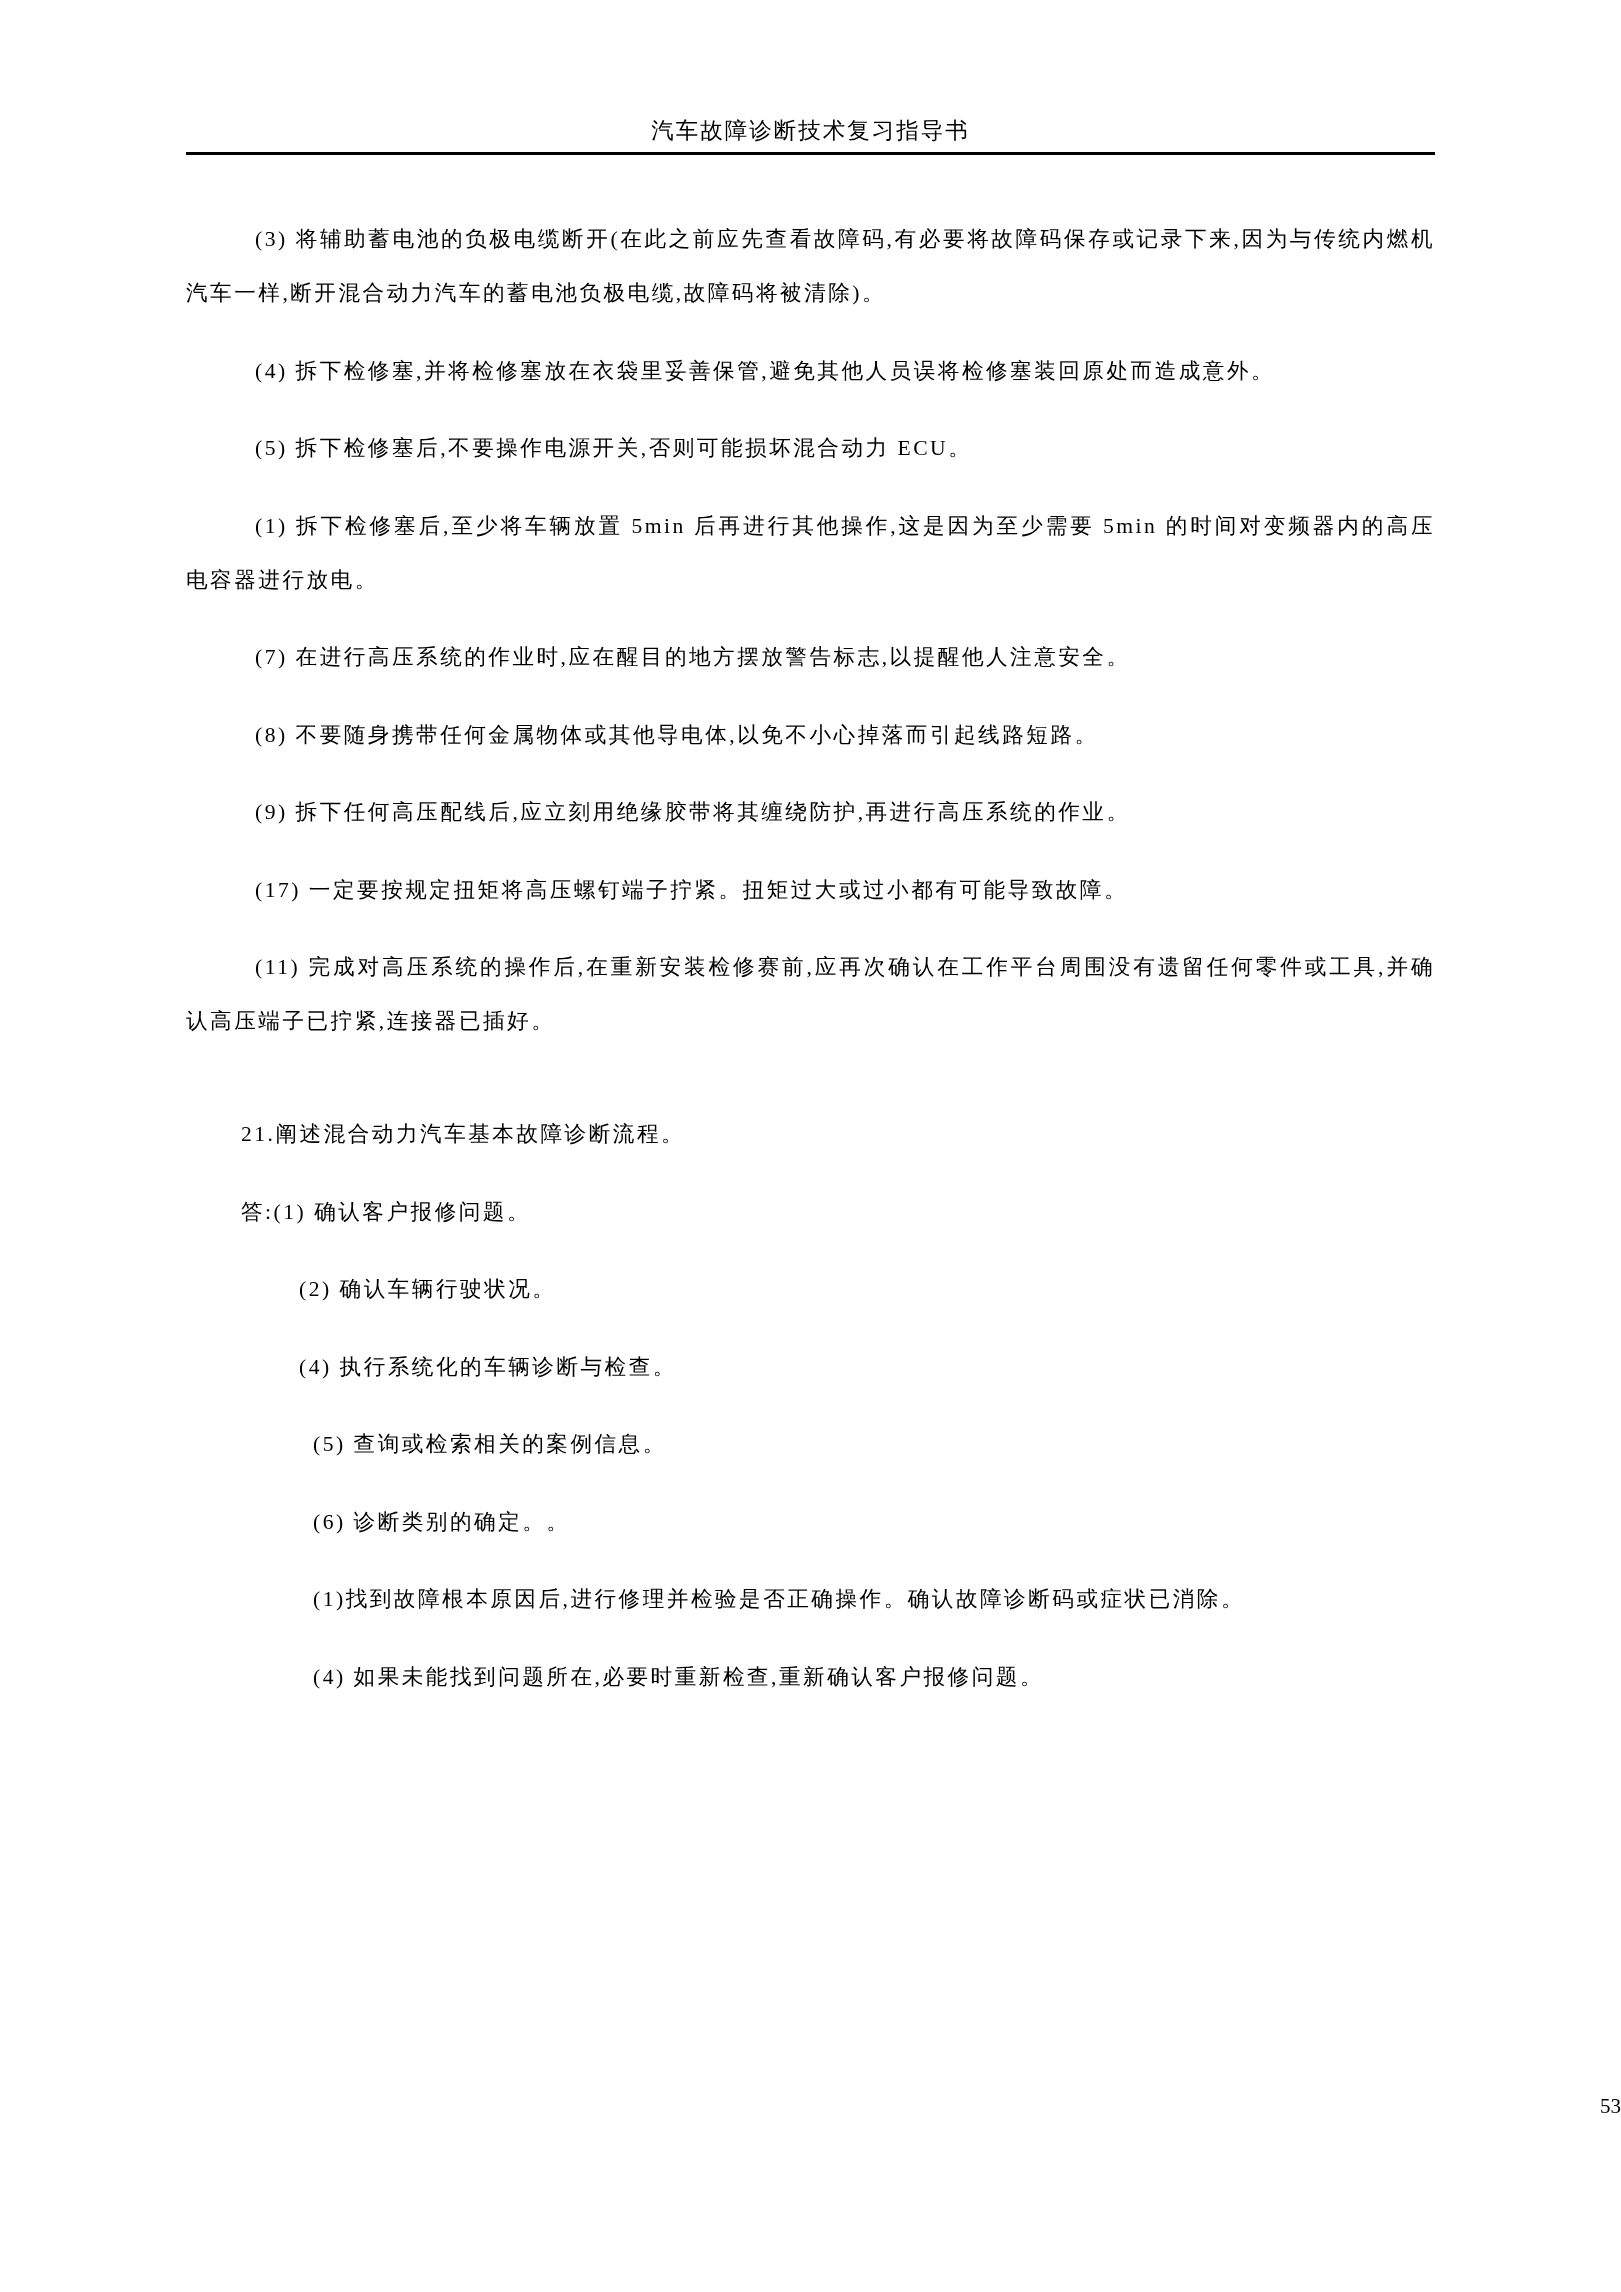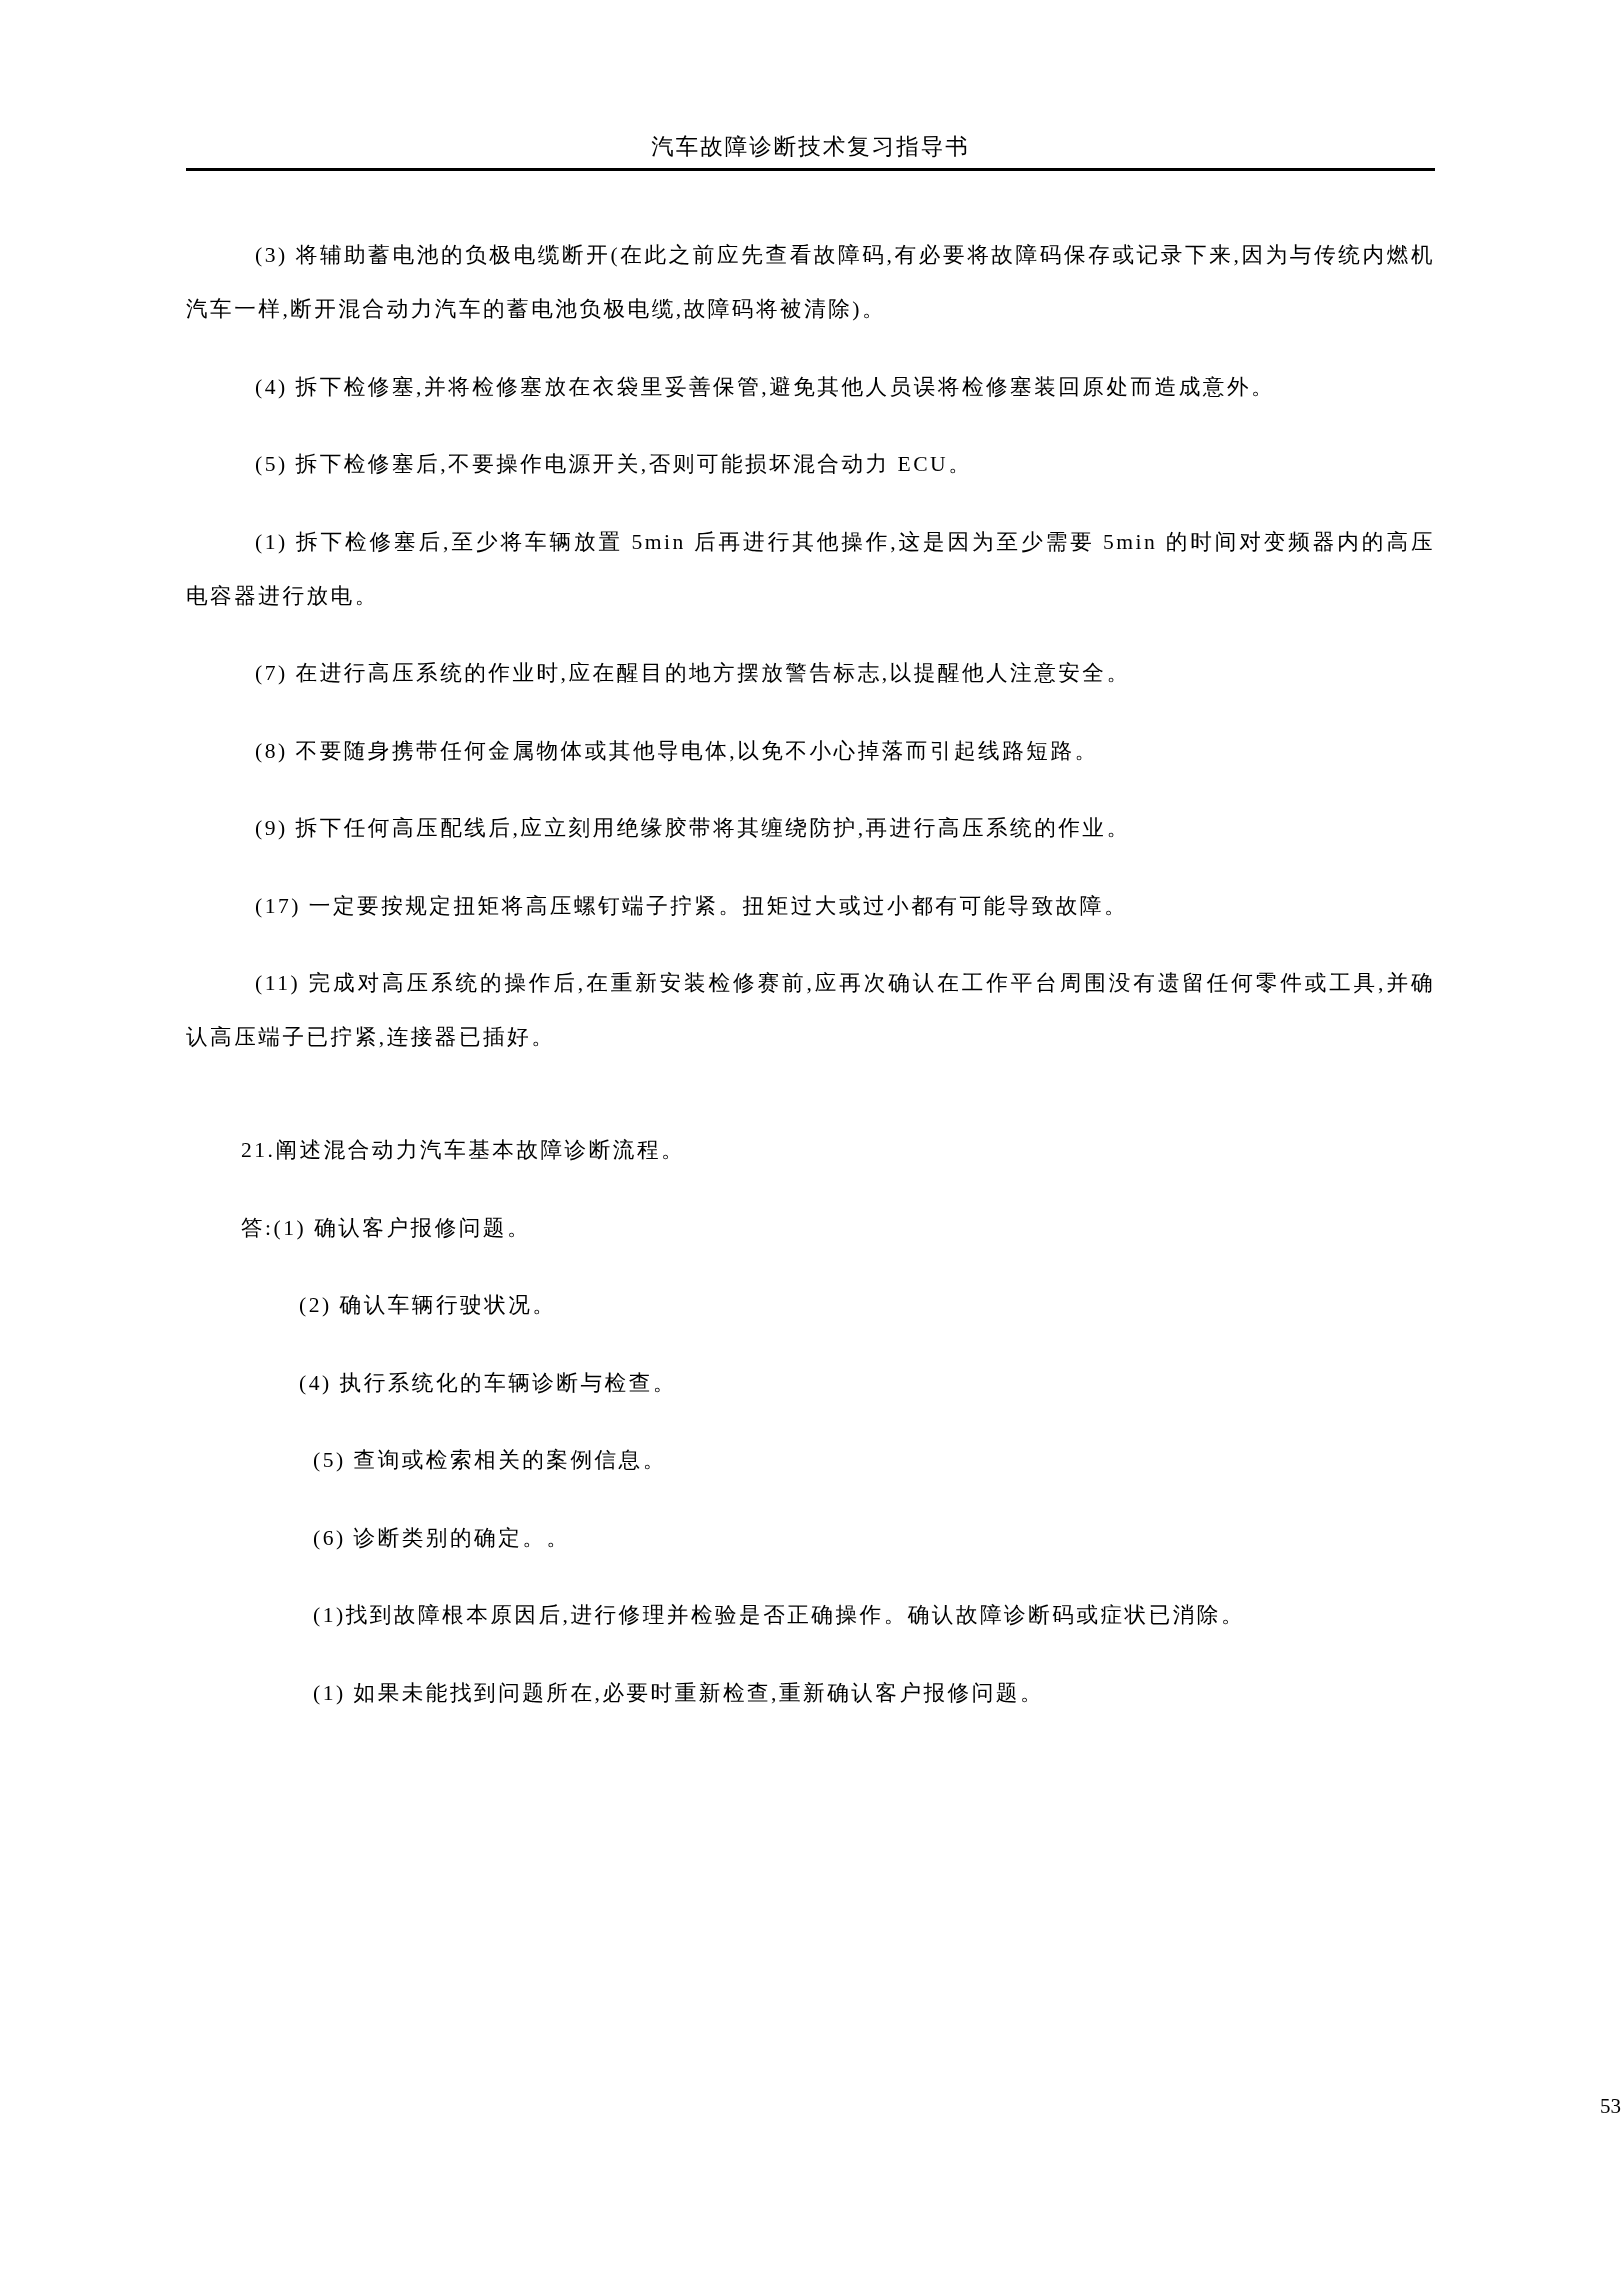--- a/index.html
+++ b/index.html
@@ -11,21 +11,21 @@
     position: relative;
     width: 1621px;
     height: 2293px;
     background: #ffffff;
     font-family: "Liberation Serif", "DejaVu Serif", serif;
     color: #000000;
     overflow: hidden;
   }
   .content {
     width: 1249px;
-    margin: 16px auto;
+    margin: 0 auto;
   }
   .page-header {
     padding-top: 119px;
     padding-bottom: 9.8px;
     border-bottom: 3.9px solid #000000;
     text-align: center;
     font-size: 22.5px;
     letter-spacing: 2px;
     line-height: 23.5px;
   }
@@ -74,19 +74,19 @@
       <p class="body-para">(17) 一定要按规定扭矩将高压螺钉端子拧紧。扭矩过大或过小都有可能导致故障。</p>
       <p class="body-para">(11) 完成对高压系统的操作后,在重新安装检修赛前,应再次确认在工作平台周围没有遗留任何零件或工具,并确认高压端子已拧紧,连接器已插好。</p>
 
       <p class="q-title">21.阐述混合动力汽车基本故障诊断流程。</p>
       <p class="answer-lead">答:(1) 确认客户报修问题。</p>
       <p class="answer-item">(2) 确认车辆行驶状况。</p>
       <p class="answer-item">(4) 执行系统化的车辆诊断与检查。</p>
       <p class="answer-item-deep">(5) 查询或检索相关的案例信息。</p>
       <p class="answer-item-deep">(6) 诊断类别的确定。。</p>
       <p class="answer-item-deep">(1)找到故障根本原因后,进行修理并检验是否正确操作。确认故障诊断码或症状已消除。</p>
-      <p class="answer-item-deep">(1) 如果未能找到问题所在,必要时重新检查,重新确认客户报修问题。</p>
+      <p class="answer-item-deep">(4) 如果未能找到问题所在,必要时重新检查,重新确认客户报修问题。</p>
     </div>
   </div>
 
   <div class="page-number">53</div>
 </div>
 
 
 </body></html>

